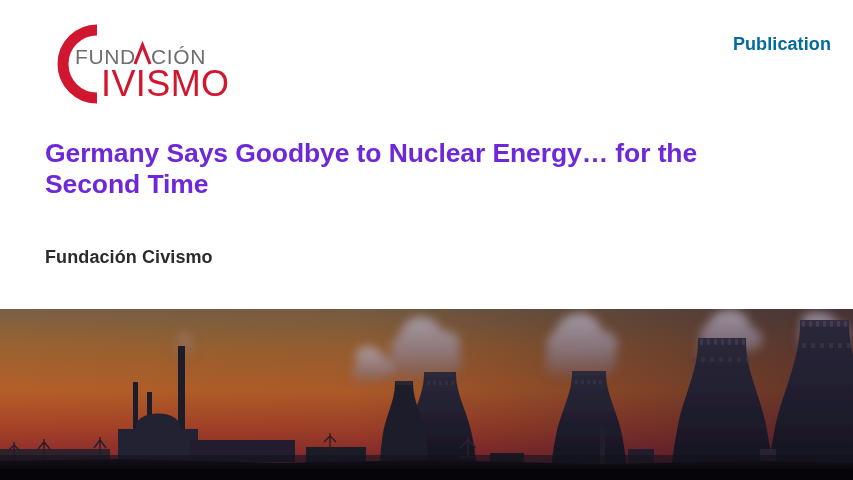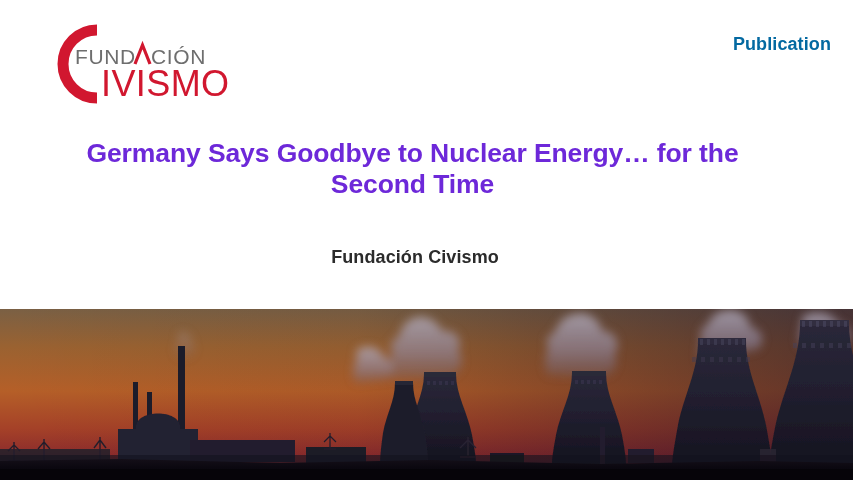--- a/index.html
+++ b/index.html
@@ -13,21 +13,20 @@
     overflow: hidden;
     font-family: "Liberation Sans", sans-serif;
     -webkit-font-smoothing: antialiased;
   }
 
   .slide {
     position: relative;
     width: 853px;
     height: 480px;
     background: #ffffff;
-    text-align: center;
   }
 
   
   .header {
     position: absolute;
     top: 0;
     left: 0;
     width: 853px;
     height: 120px;
   }

